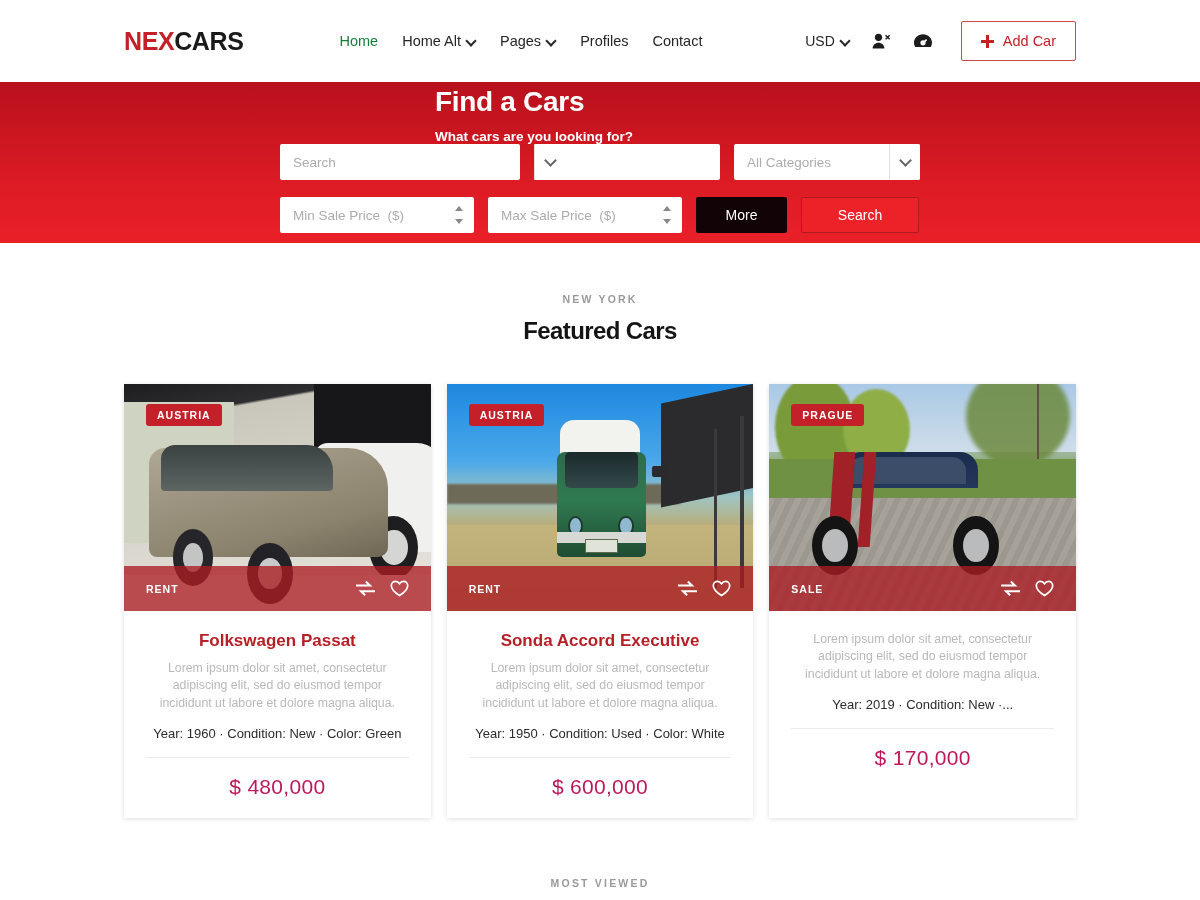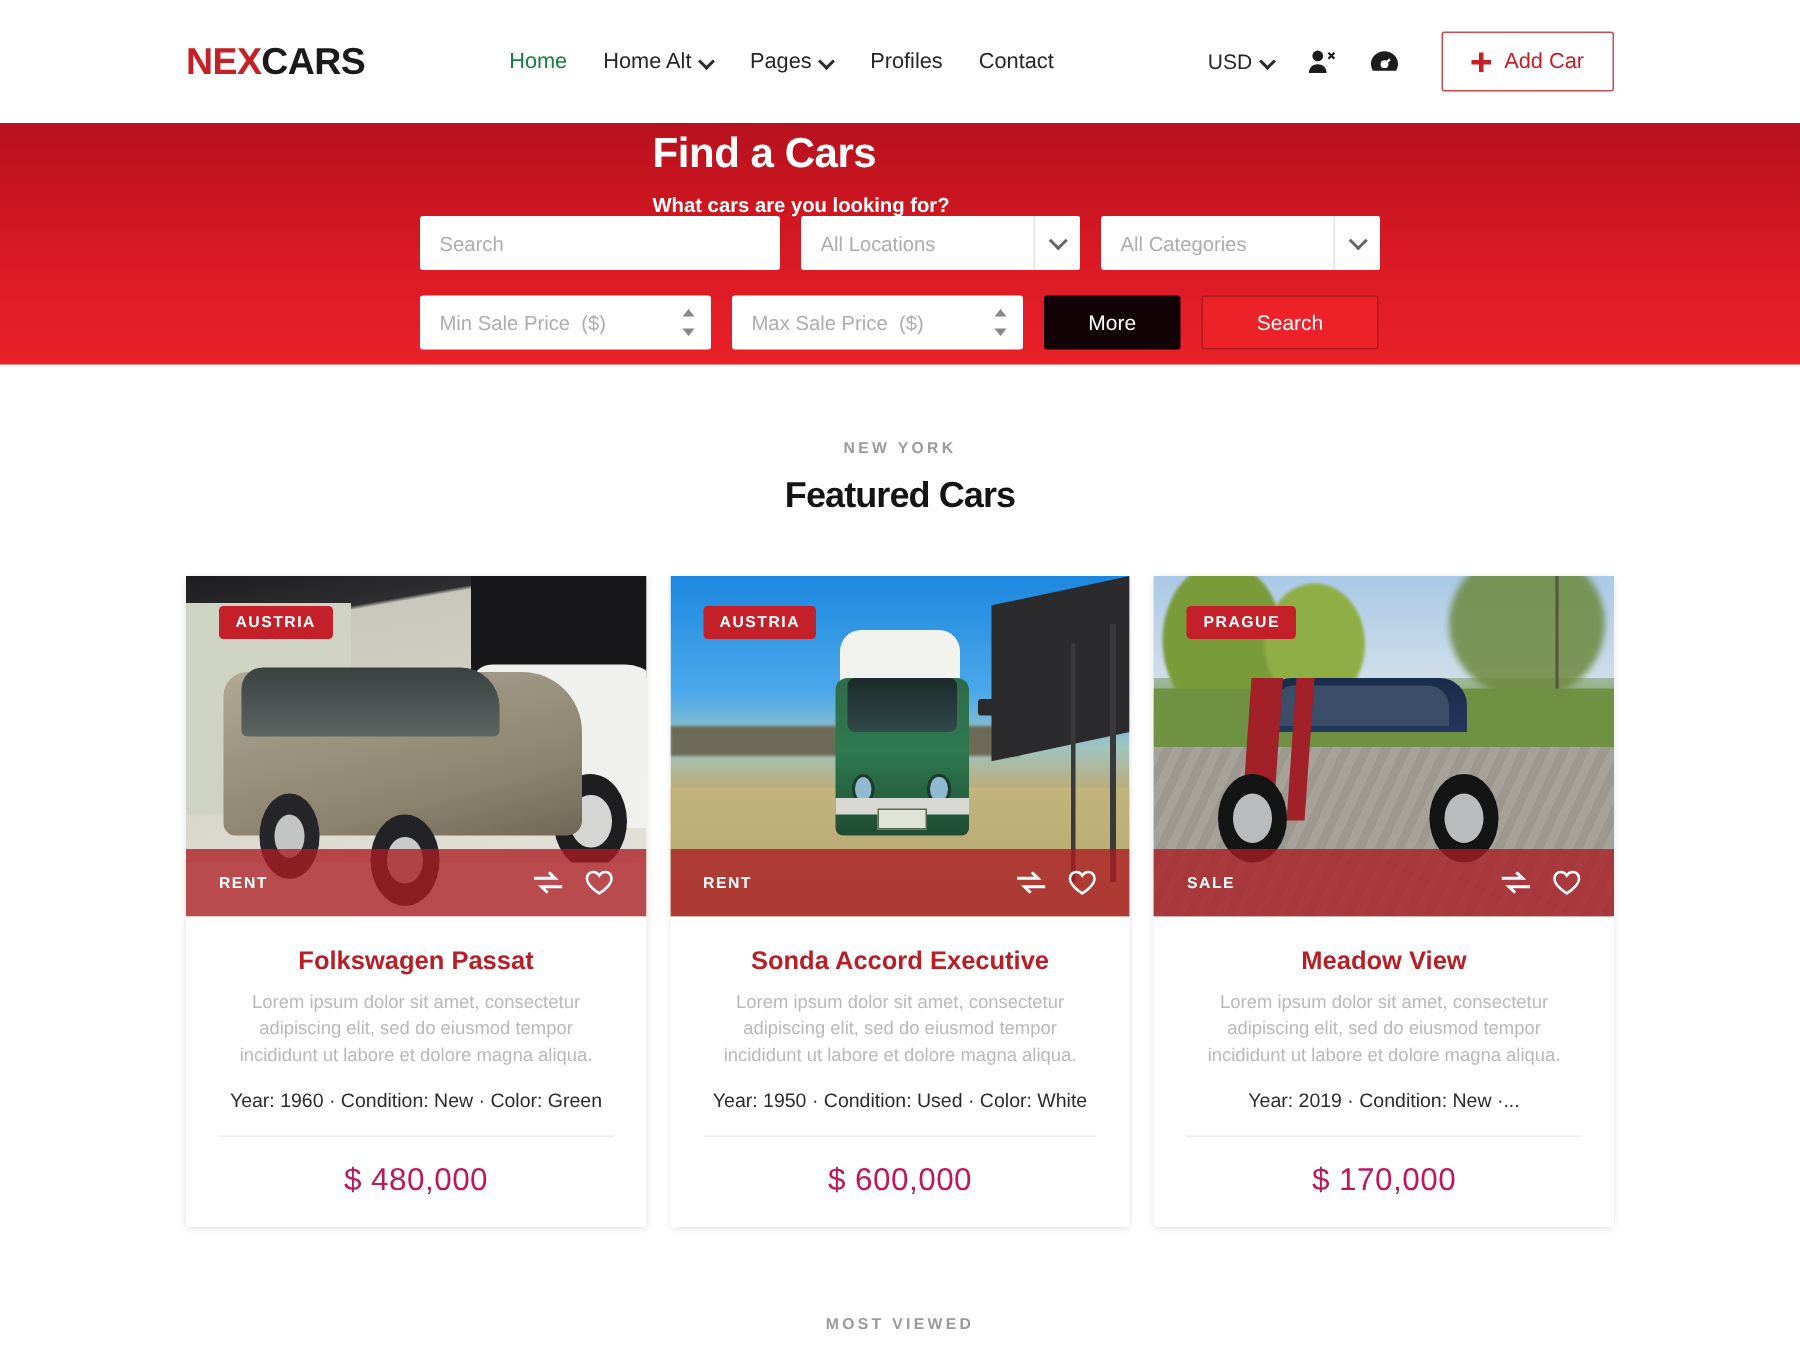--- a/index.html
+++ b/index.html
@@ -450,21 +450,20 @@
   <div class="hero-left">
     <h1 class="hero-title">Find a Cars</h1>
     <p class="hero-sub">What cars are you looking for?</p>
   </div>
 
   <div class="hero-form">
     <div class="form-row">
       <input class="fld fld-search" type="text" placeholder="Search" style="">
 
       <div class="selwrap">
-        <div class="sel-text">All Locations</div>
         <div class="sel-arrow"></div>
       </div>
 
       <div class="selwrap">
         <div class="sel-text">All Categories</div>
         <div class="sel-arrow"></div>
       </div>
     </div>
 
     <div class="form-row row2">
@@ -611,21 +610,20 @@
             </span>
             <span>
               <svg width="19" height="17" viewBox="0 0 19 17">
                 <path d="M9.5 15.6S1.3 10.6 1.3 5.6c0-2.5 2-4.3 4.2-4.3 1.7 0 3.2 1.1 4 2.4.8-1.3 2.3-2.4 4-2.4 2.2 0 4.2 1.8 4.2 4.3 0 5-8.2 10-8.2 10z" stroke="#fff" stroke-width="1.7" fill="none"></path>
               </svg>
             </span>
           </span>
         </div>
       </div>
       <div class="card-body">
-        <h3 class="car-title">Meadow View</h3>
         <p class="car-desc">Lorem ipsum dolor sit amet, consectetur adipiscing elit, sed do eiusmod tempor incididunt ut labore et dolore magna aliqua.</p>
         <p class="car-meta">Year: 2019  ·   Condition: New  ·...</p>
       </div>
       <div class="card-foot">
         <p class="price">$ 170,000</p>
       </div>
     </div>
 
   </div>
 </div>

